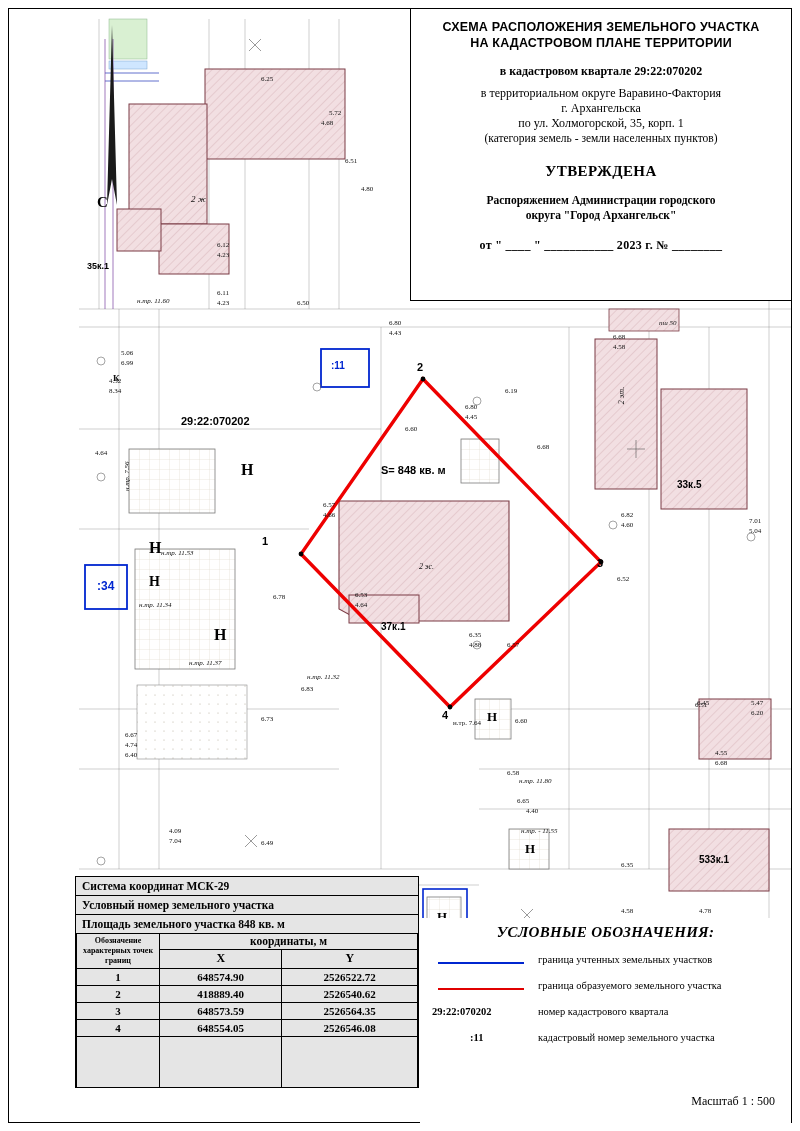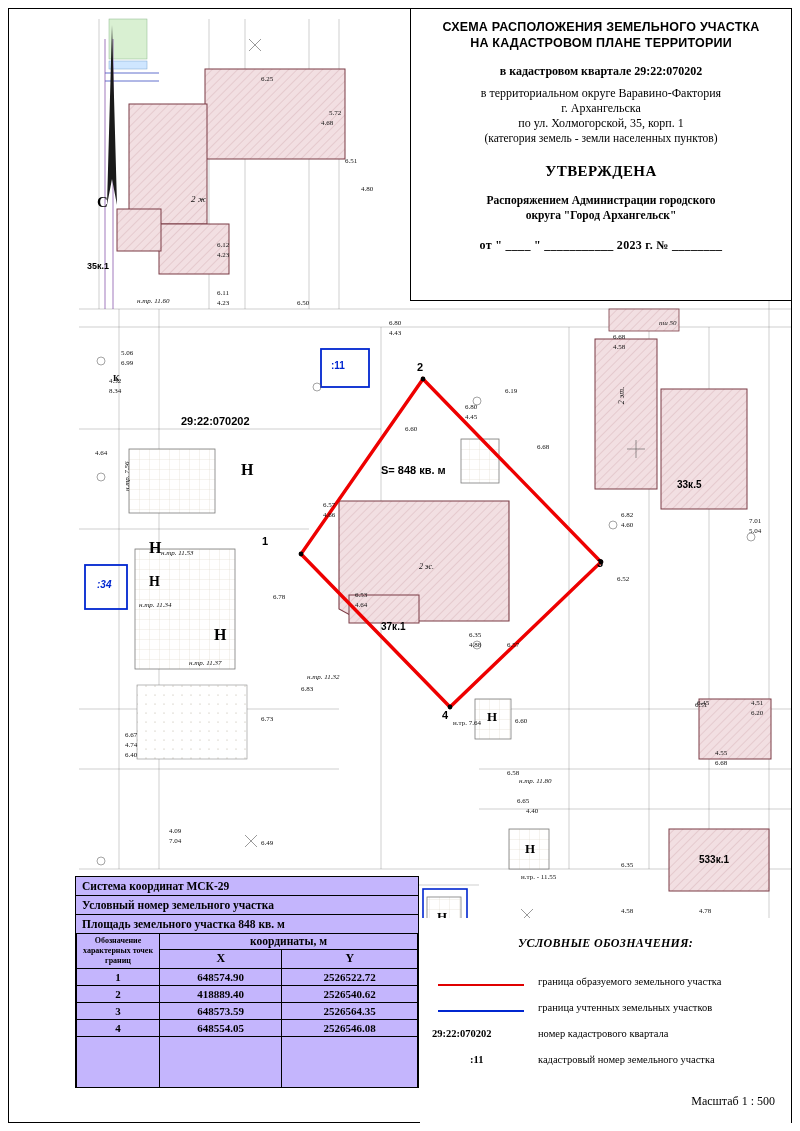--- a/index.html
+++ b/index.html
@@ -21,35 +21,35 @@
   .tb-l3{font-size:12px;margin-top:7px;line-height:15px;}
   .tb-l4{font-size:12px;line-height:15px;}
   .tb-l5{font-size:12px;line-height:15px;}
   .tb-l6{font-size:11.5px;line-height:15px;}
   .tb-appr{font-weight:bold;font-size:15px;margin-top:17px;letter-spacing:.4px;}
   .tb-l7{font-weight:bold;font-size:11.5px;margin-top:13px;line-height:15px;}
   .tb-l8{font-weight:bold;font-size:11.5px;line-height:15px;}
   .tb-date{font-weight:bold;font-size:12px;margin-top:15px;letter-spacing:.3px;}
 
   
-  .btable{position:absolute;left:75px;top:876px;width:344px;background:#c4b5fd;border:1px solid #000;box-sizing:border-box;}
+  .btable{position:absolute;left:75px;top:876px;width:344px;background:#e5e5e5;border:1px solid #000;box-sizing:border-box;}
   .btable .row{border-bottom:1px solid #000;padding:3px 6px;font-weight:bold;font-size:11.5px;}
   .btable .row:last-child{border-bottom:none;}
   .coordtbl{width:100%;border-collapse:collapse;font-size:11px;}
   .coordtbl th,.coordtbl td{border:1px solid #000;text-align:center;padding:1px 2px;font-weight:bold;}
   .coordtbl th.hleft{width:78px;font-size:8px;line-height:10px;font-weight:bold;padding:2px 1px;}
   .coordtbl th.hc{font-size:11.5px;}
   .coordtbl td.num{width:78px;}
   .coordtbl .xy{font-size:12px;}
   .coordtbl tbody td{font-size:11px;padding:2px 2px;}
   .nb{border-top:none !important;}
 
   
   .legend{position:absolute;left:420px;top:918px;width:371px;height:205px;background:#fff;box-sizing:border-box;padding:6px 10px;}
-  .legend h3{margin:12px;text-align:center;font-style:italic;font-weight:bold;font-size:12px;letter-spacing:.3px;}
+  .legend h3{margin:0;text-align:center;font-style:italic;font-weight:bold;font-size:15px;letter-spacing:.3px;}
   .lg-row{position:relative;height:26px;}
   .lg-line{position:absolute;left:8px;top:11px;width:86px;height:0;border-top:2px solid #e00000;}
   .lg-line.blue{border-top:2px solid #0026d0;}
   .lg-txt{position:absolute;left:108px;top:3px;font-size:10.5px;}
   .lg-code{position:absolute;left:2px;top:3px;font-weight:bold;font-size:10.5px;}
   .lg-code2{position:absolute;left:40px;top:3px;font-weight:bold;font-size:10.5px;}
   .scale{position:absolute;right:16px;bottom:14px;font-size:12px;}
 
   
   .mt{position:absolute;font-family:"Liberation Serif",serif;font-size:7px;color:#111;white-space:nowrap;}
@@ -183,21 +183,21 @@
     <div class="ptlbl" style="left:253px;top:526px;">1</div>
     <div class="ptlbl" style="left:408px;top:352px;">2</div>
     <div class="ptlbl" style="left:588px;top:548px;">3</div>
     <div class="ptlbl" style="left:433px;top:700px;">4</div>
 
     <div class="areaLbl" style="left:372px;top:455px;">S= 848 кв. м</div>
 
     <div class="quartlbl" style="left:168px;top:405px;">29:22:070202</div>
 
     <div class="mtb" style="left:322px;top:351px;font-size:10px;color:#0026d0;">:11</div>
-    <div class="mtb" style="left:88px;top:570px;font-size:10px;color:#0026d0;font-style:italic;">:34</div>
+    <div class="mtb" style="left:88px;top:570px;font-size:12px;color:#0026d0;">:34</div>
 
     <div class="mt" style="left:182px;top:185px;font-size:9px;font-style:italic;">2 ж</div>
     <div class="mt" style="left:604px;top:382px;font-size:8px;font-style:italic;transform:rotate(-90deg);">2 эт.</div>
     <div class="mt" style="left:410px;top:553px;font-size:8px;font-style:italic;">2 эс.</div>
     <div class="mtb" style="left:372px;top:612px;font-size:10px;">37к.1</div>
     <div class="mtb" style="left:668px;top:470px;font-size:10px;">33к.5</div>
     <div class="mtb" style="left:690px;top:845px;font-size:10px;">533к.1</div>
     <div class="mtb" style="left:78px;top:252px;font-size:9px;">35к.1</div>
 
     <div class="bigH" style="left:232px;top:452px;">Н</div>
@@ -250,40 +250,40 @@
     <div class="mt" style="left:252px;top:830px;">6.49</div>
     <div class="mt" style="left:686px;top:692px;">6.51</div>
     <div class="mt" style="left:116px;top:722px;">6.67</div>
     <div class="mt" style="left:116px;top:732px;">4.74</div>
     <div class="mt" style="left:116px;top:742px;">6.40</div>
     <div class="mt" style="left:86px;top:440px;">4.64</div>
     <div class="mt" style="left:112px;top:340px;">5.06</div>
     <div class="mt" style="left:112px;top:350px;">6.99</div>
     <div class="mt" style="left:100px;top:368px;">4.32</div>
     <div class="mt" style="left:100px;top:378px;">8.34</div>
-    <div class="mt" style="left:742px;top:690px;">4.51</div>
+    <div class="mt" style="left:742px;top:690px;">5.47</div>
     <div class="mt" style="left:742px;top:700px;">6.20</div>
     <div class="mt" style="left:706px;top:740px;">4.55</div>
     <div class="mt" style="left:706px;top:750px;">6.68</div>
     <div class="mt" style="left:688px;top:690px;">6.45</div>
     <div class="mt" style="left:690px;top:898px;">4.78</div>
     <div class="mt" style="left:690px;top:908px;">6.33</div>
     <div class="mt" style="left:612px;top:898px;">4.58</div>
     <div class="mt" style="left:612px;top:852px;">6.35</div>
     <div class="mt" style="left:160px;top:818px;">4.09</div>
     <div class="mt" style="left:160px;top:828px;">7.04</div>
     <div class="mt" style="left:444px;top:710px;">н.тр. 7.64</div>
 
     <div class="mt" style="left:128px;top:288px;font-style:italic;">н.тр. 11.60</div>
     <div class="mt" style="left:130px;top:592px;font-style:italic;">н.тр. 11.34</div>
     <div class="mt" style="left:152px;top:540px;font-style:italic;">н.тр. 11.53</div>
     <div class="mt" style="left:152px;top:650px;font-style:italic;padding-left:28px;">н.тр. 11.37</div>
     <div class="mt" style="left:298px;top:664px;font-style:italic;">н.тр. 11.32</div>
     <div class="mt" style="left:510px;top:768px;font-style:italic;">н.тр. 11.80</div>
-    <div class="mt" style="left:512px;top:864px;text-align:right;">н.тр. - 11.55</div>
+    <div class="mt" style="left:512px;top:818px;font-style:italic;text-align:right;">н.тр. - 11.55</div>
     <div class="mt" style="left:650px;top:310px;font-style:italic;">пш 50</div>
     <div class="mt" style="left:114px;top:482px;font-style:italic;transform:rotate(-90deg);transform-origin:left top;">н.тр. 7.56</div>
     <div class="mt" style="left:176px;top:384px;font-style:italic;"></div>
   </div>
 
   <div class="titleblock">
     <div class="tb-h1">СХЕМА РАСПОЛОЖЕНИЯ ЗЕМЕЛЬНОГО УЧАСТКА</div>
     <div class="tb-h1">НА КАДАСТРОВОМ ПЛАНЕ ТЕРРИТОРИИ</div>
     <div class="tb-l2">в кадастровом квартале 29:22:070202</div>
     <div class="tb-l3">в  территориальном округе Варавино-Фактория</div>
@@ -338,26 +338,26 @@
           <td style="border-bottom:none;"></td>
         </tr>
       </tbody>
     </table>
   </div>
 
   <div class="legend">
     <h3>УСЛОВНЫЕ ОБОЗНАЧЕНИЯ:</h3>
     <div style="height:10px"></div>
     <div class="lg-row">
+      <span class="lg-line blue"></span>
+      <span class="lg-txt">граница учтенных земельных участков</span>
+    </div>
+    <div class="lg-row">
       <span class="lg-line"></span>
       <span class="lg-txt">граница образуемого земельного участка</span>
-    </div>
-    <div class="lg-row">
-      <span class="lg-line blue"></span>
-      <span class="lg-txt">граница учтенных земельных участков</span>
     </div>
     <div class="lg-row">
       <span class="lg-code">29:22:070202</span>
       <span class="lg-txt">номер кадастрового квартала</span>
     </div>
     <div class="lg-row">
       <span class="lg-code2">:11</span>
       <span class="lg-txt">кадастровый номер земельного участка</span>
     </div>
     <div class="scale">Масштаб  1 : 500</div>

